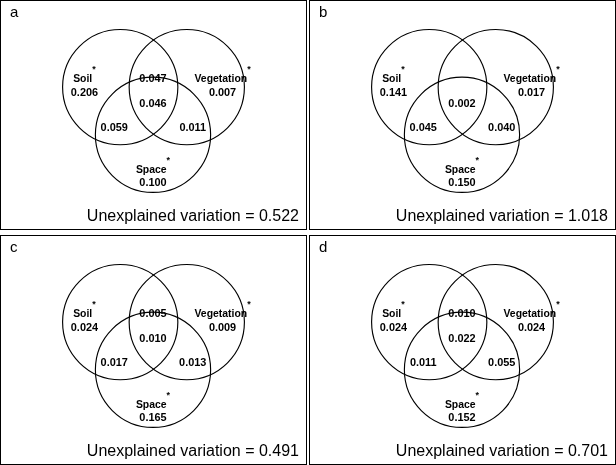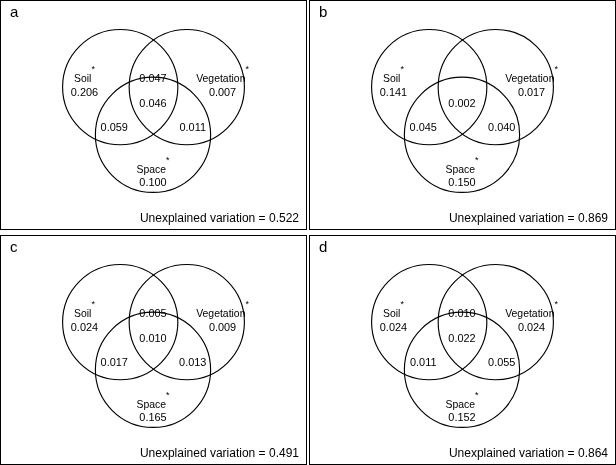--- a/index.html
+++ b/index.html
@@ -41,20 +41,21 @@
     line-height: 1;
     letter-spacing: 0;
     color: #000;
   }
   .venn-wrap {
     position: absolute;
     left: 0;
     top: 14px;
     width: 100%;
     height: 182px;
+    font-weight: bold;
   }
   svg.venn {
     display: block;
     width: 100%;
     height: 100%;
   }
   svg.venn circle {
     fill: none;
     stroke: #000000;
     stroke-width: 1.15;
@@ -72,21 +73,21 @@
     font-family: "Liberation Sans", sans-serif;
     font-size: 11px;
     fill: #000000;
     text-anchor: middle;
     dominant-baseline: middle;
   }
   .caption {
     position: absolute;
     right: 7px;
     bottom: 4px;
-    font-size: 12px;
+    font-size: 16px;
     line-height: 1.1;
     white-space: nowrap;
     color: #000;
   }
 </style>
 </head>
 <body>
 
 <div id="figure">
 
@@ -132,21 +133,21 @@
 
         <text class="lbl lbl-name" x="153" y="155"><tspan>Space</tspan><tspan class="lbl-star" dy="-4">*</tspan></text>
         <text class="num" x="153" y="169">0.150</text>
 
         <text class="num" x="153" y="64"></text>
         <text class="num" x="153" y="89">0.002</text>
         <text class="num" x="114" y="113">0.045</text>
         <text class="num" x="193" y="113">0.040</text>
       </svg>
     </div>
-    <div class="caption">Unexplained variation = 0.869</div>
+    <div class="caption">Unexplained variation = 1.018</div>
   </div>
 
   <div class="panel">
     <div class="panel-letter">c</div>
     <div class="venn-wrap">
       <svg class="venn" viewBox="0 0 307 182" preserveAspectRatio="xMidYMid meet">
         <circle cx="120" cy="72" r="58"></circle>
         <circle cx="187" cy="72" r="58"></circle>
         <circle cx="153" cy="120" r="58"></circle>
 
@@ -184,16 +185,16 @@
 
         <text class="lbl lbl-name" x="153" y="155"><tspan>Space</tspan><tspan class="lbl-star" dy="-4">*</tspan></text>
         <text class="num" x="153" y="169">0.152</text>
 
         <text class="num" x="153" y="64">0.010</text>
         <text class="num" x="153" y="89">0.022</text>
         <text class="num" x="114" y="113">0.011</text>
         <text class="num" x="193" y="113">0.055</text>
       </svg>
     </div>
-    <div class="caption">Unexplained variation = 0.864</div>
+    <div class="caption">Unexplained variation = 0.701</div>
   </div>
 
 </div>
 
 </body></html>

